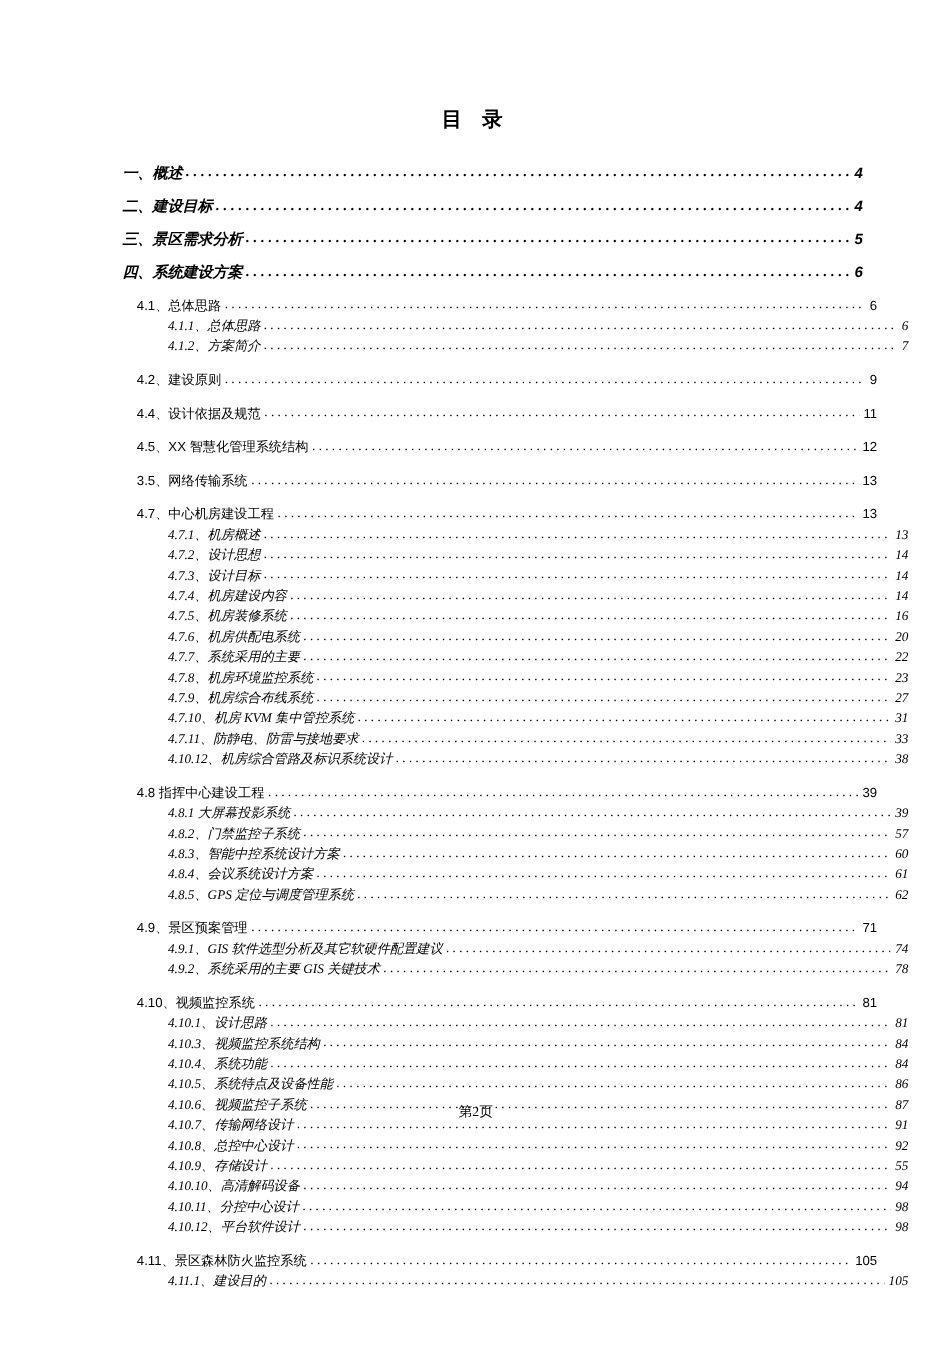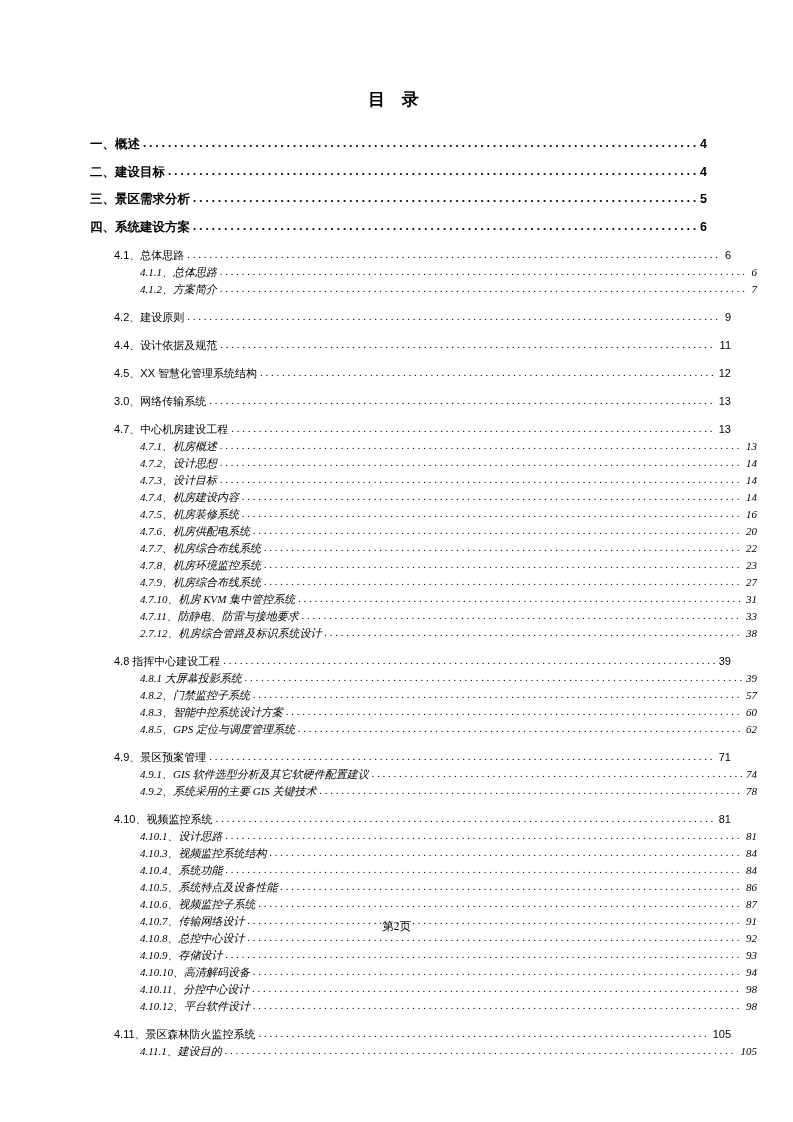--- a/index.html
+++ b/index.html
@@ -66,22 +66,23 @@
     flex: 0 0 auto;
     padding-left: 3px;
     text-align: right;
   }
 
   
   .lvl1 {
     font-family: "Liberation Sans", sans-serif;
     font-weight: bold;
     font-size: 12.5px;
-    margin: 0 0 14px 0;
+    margin: 0 0 14px 12px;
     padding-left: 2px;
+    font-style: italic;
   }
   .lvl1 .toc-dots::after { font-family: "Liberation Serif", serif; }
 
   
   .lvl2 {
     font-family: "Liberation Sans", sans-serif;
     font-size: 11px;
     margin: 16px 0 5px 0;
     padding-left: 26px;
   }
@@ -160,21 +161,21 @@
         <span class="toc-text">4.4、设计依据及规范</span>
         <span class="toc-dots"></span>
         <span class="toc-page">11</span>
       </div>
       <div class="toc-entry lvl2">
         <span class="toc-text">4.5、XX 智慧化管理系统结构</span>
         <span class="toc-dots"></span>
         <span class="toc-page">12</span>
       </div>
       <div class="toc-entry lvl2">
-        <span class="toc-text">3.0、网络传输系统</span>
+        <span class="toc-text">3.5、网络传输系统</span>
         <span class="toc-dots"></span>
         <span class="toc-page">13</span>
       </div>
       <div class="toc-entry lvl2">
         <span class="toc-text">4.7、中心机房建设工程</span>
         <span class="toc-dots"></span>
         <span class="toc-page">13</span>
       </div>
       <div class="toc-entry lvl3">
         <span class="toc-text">4.7.1、机房概述</span>
@@ -200,21 +201,21 @@
         <span class="toc-text">4.7.5、机房装修系统</span>
         <span class="toc-dots"></span>
         <span class="toc-page">16</span>
       </div>
       <div class="toc-entry lvl3">
         <span class="toc-text">4.7.6、机房供配电系统</span>
         <span class="toc-dots"></span>
         <span class="toc-page">20</span>
       </div>
       <div class="toc-entry lvl3">
-        <span class="toc-text">4.7.7、机房综合布线系统</span>
+        <span class="toc-text">4.7.7、系统采用的主要</span>
         <span class="toc-dots"></span>
         <span class="toc-page">22</span>
       </div>
       <div class="toc-entry lvl3">
         <span class="toc-text">4.7.8、机房环境监控系统</span>
         <span class="toc-dots"></span>
         <span class="toc-page">23</span>
       </div>
       <div class="toc-entry lvl3">
         <span class="toc-text">4.7.9、机房综合布线系统</span>
@@ -225,21 +226,21 @@
         <span class="toc-text">4.7.10、机房 KVM 集中管控系统</span>
         <span class="toc-dots"></span>
         <span class="toc-page">31</span>
       </div>
       <div class="toc-entry lvl3">
         <span class="toc-text">4.7.11、防静电、防雷与接地要求</span>
         <span class="toc-dots"></span>
         <span class="toc-page">33</span>
       </div>
       <div class="toc-entry lvl3">
-        <span class="toc-text">2.7.12、机房综合管路及标识系统设计</span>
+        <span class="toc-text">4.10.12、机房综合管路及标识系统设计</span>
         <span class="toc-dots"></span>
         <span class="toc-page">38</span>
       </div>
       <div class="toc-entry lvl2">
         <span class="toc-text">4.8 指挥中心建设工程</span>
         <span class="toc-dots"></span>
         <span class="toc-page">39</span>
       </div>
       <div class="toc-entry lvl3">
         <span class="toc-text">4.8.1 大屏幕投影系统</span>
@@ -250,20 +251,25 @@
         <span class="toc-text">4.8.2、门禁监控子系统</span>
         <span class="toc-dots"></span>
         <span class="toc-page">57</span>
       </div>
       <div class="toc-entry lvl3">
         <span class="toc-text">4.8.3、智能中控系统设计方案</span>
         <span class="toc-dots"></span>
         <span class="toc-page">60</span>
       </div>
       <div class="toc-entry lvl3">
+        <span class="toc-text">4.8.4、会议系统设计方案</span>
+        <span class="toc-dots"></span>
+        <span class="toc-page">61</span>
+      </div>
+      <div class="toc-entry lvl3">
         <span class="toc-text">4.8.5、GPS 定位与调度管理系统</span>
         <span class="toc-dots"></span>
         <span class="toc-page">62</span>
       </div>
       <div class="toc-entry lvl2">
         <span class="toc-text">4.9、景区预案管理</span>
         <span class="toc-dots"></span>
         <span class="toc-page">71</span>
       </div>
       <div class="toc-entry lvl3">
@@ -312,21 +318,21 @@
         <span class="toc-page">91</span>
       </div>
       <div class="toc-entry lvl3">
         <span class="toc-text">4.10.8、总控中心设计</span>
         <span class="toc-dots"></span>
         <span class="toc-page">92</span>
       </div>
       <div class="toc-entry lvl3">
         <span class="toc-text">4.10.9、存储设计</span>
         <span class="toc-dots"></span>
-        <span class="toc-page">93</span>
+        <span class="toc-page">55</span>
       </div>
       <div class="toc-entry lvl3">
         <span class="toc-text">4.10.10、高清解码设备</span>
         <span class="toc-dots"></span>
         <span class="toc-page">94</span>
       </div>
       <div class="toc-entry lvl3">
         <span class="toc-text">4.10.11、分控中心设计</span>
         <span class="toc-dots"></span>
         <span class="toc-page">98</span>

